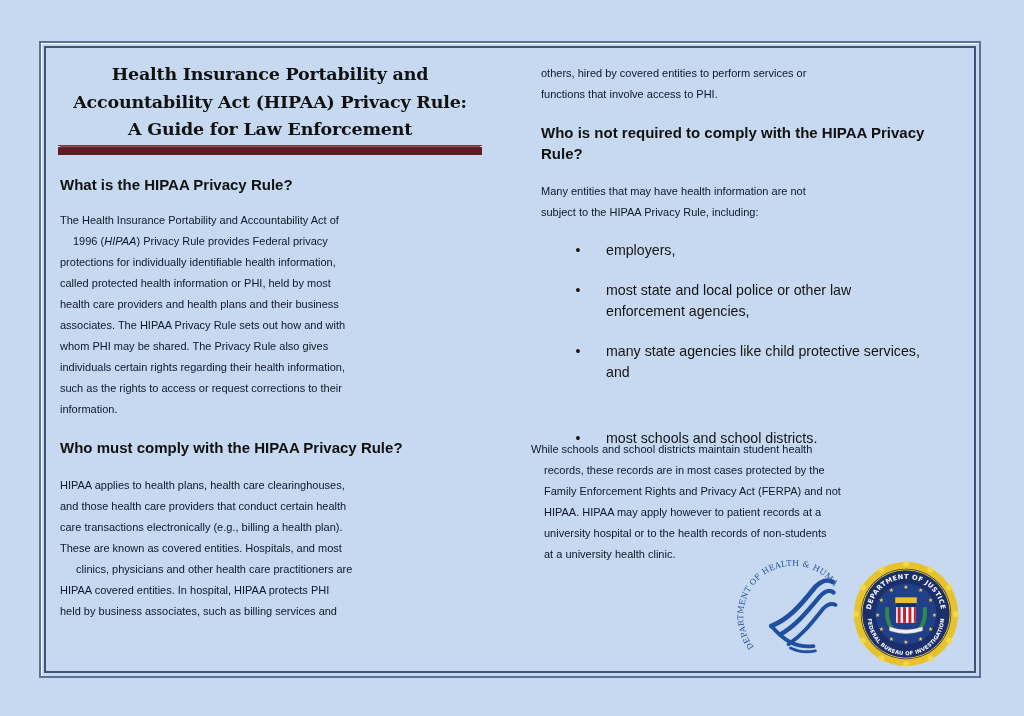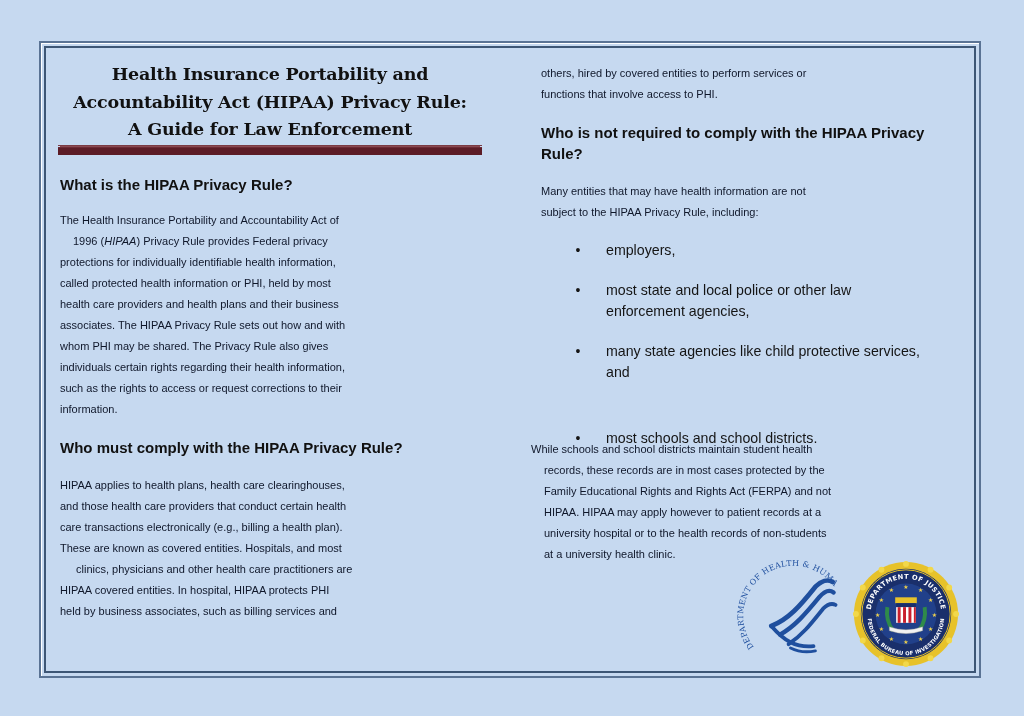--- a/index.html
+++ b/index.html
@@ -197,21 +197,21 @@
     <span class="bullet-dot">•</span>
     <span class="bullet-text">
       <span>most schools and school districts.</span>
     </span>
   </div>
 </div>
 
 <div>
   <p class="txt" style="left:515px; top:439px;margin-left:16px;">While schools and school districts maintain student health</p>
   <p class="txt" style="left:544px; top:460px;">records, these records are in most cases protected by the</p>
-  <p class="txt" style="left:544px; top:481px;">Family Educational Rights and Rights Act (FERPA) and not</p>
+  <p class="txt" style="left:544px; top:481px;">Family Enforcement Rights and Privacy Act (FERPA) and not</p>
   <p class="txt" style="left:544px; top:502px;">HIPAA.  HIPAA may apply however to patient records at a</p>
   <p class="txt" style="left:544px; top:523px;">university hospital or to the health records of non-students</p>
   <p class="txt" style="left:544px; top:544px;">at a university health clinic.</p>
 </div>
 
 <svg class="logo-hhs" viewBox="0 0 120 120">
   <defs>
     <path id="hhsArc" d="M 22 95 A 46 46 0 1 1 104 30" fill="none"></path>
   </defs>
   <text font-family="DejaVu Serif, serif" font-size="8.3" fill="#1f4f9e" letter-spacing="0.3">

